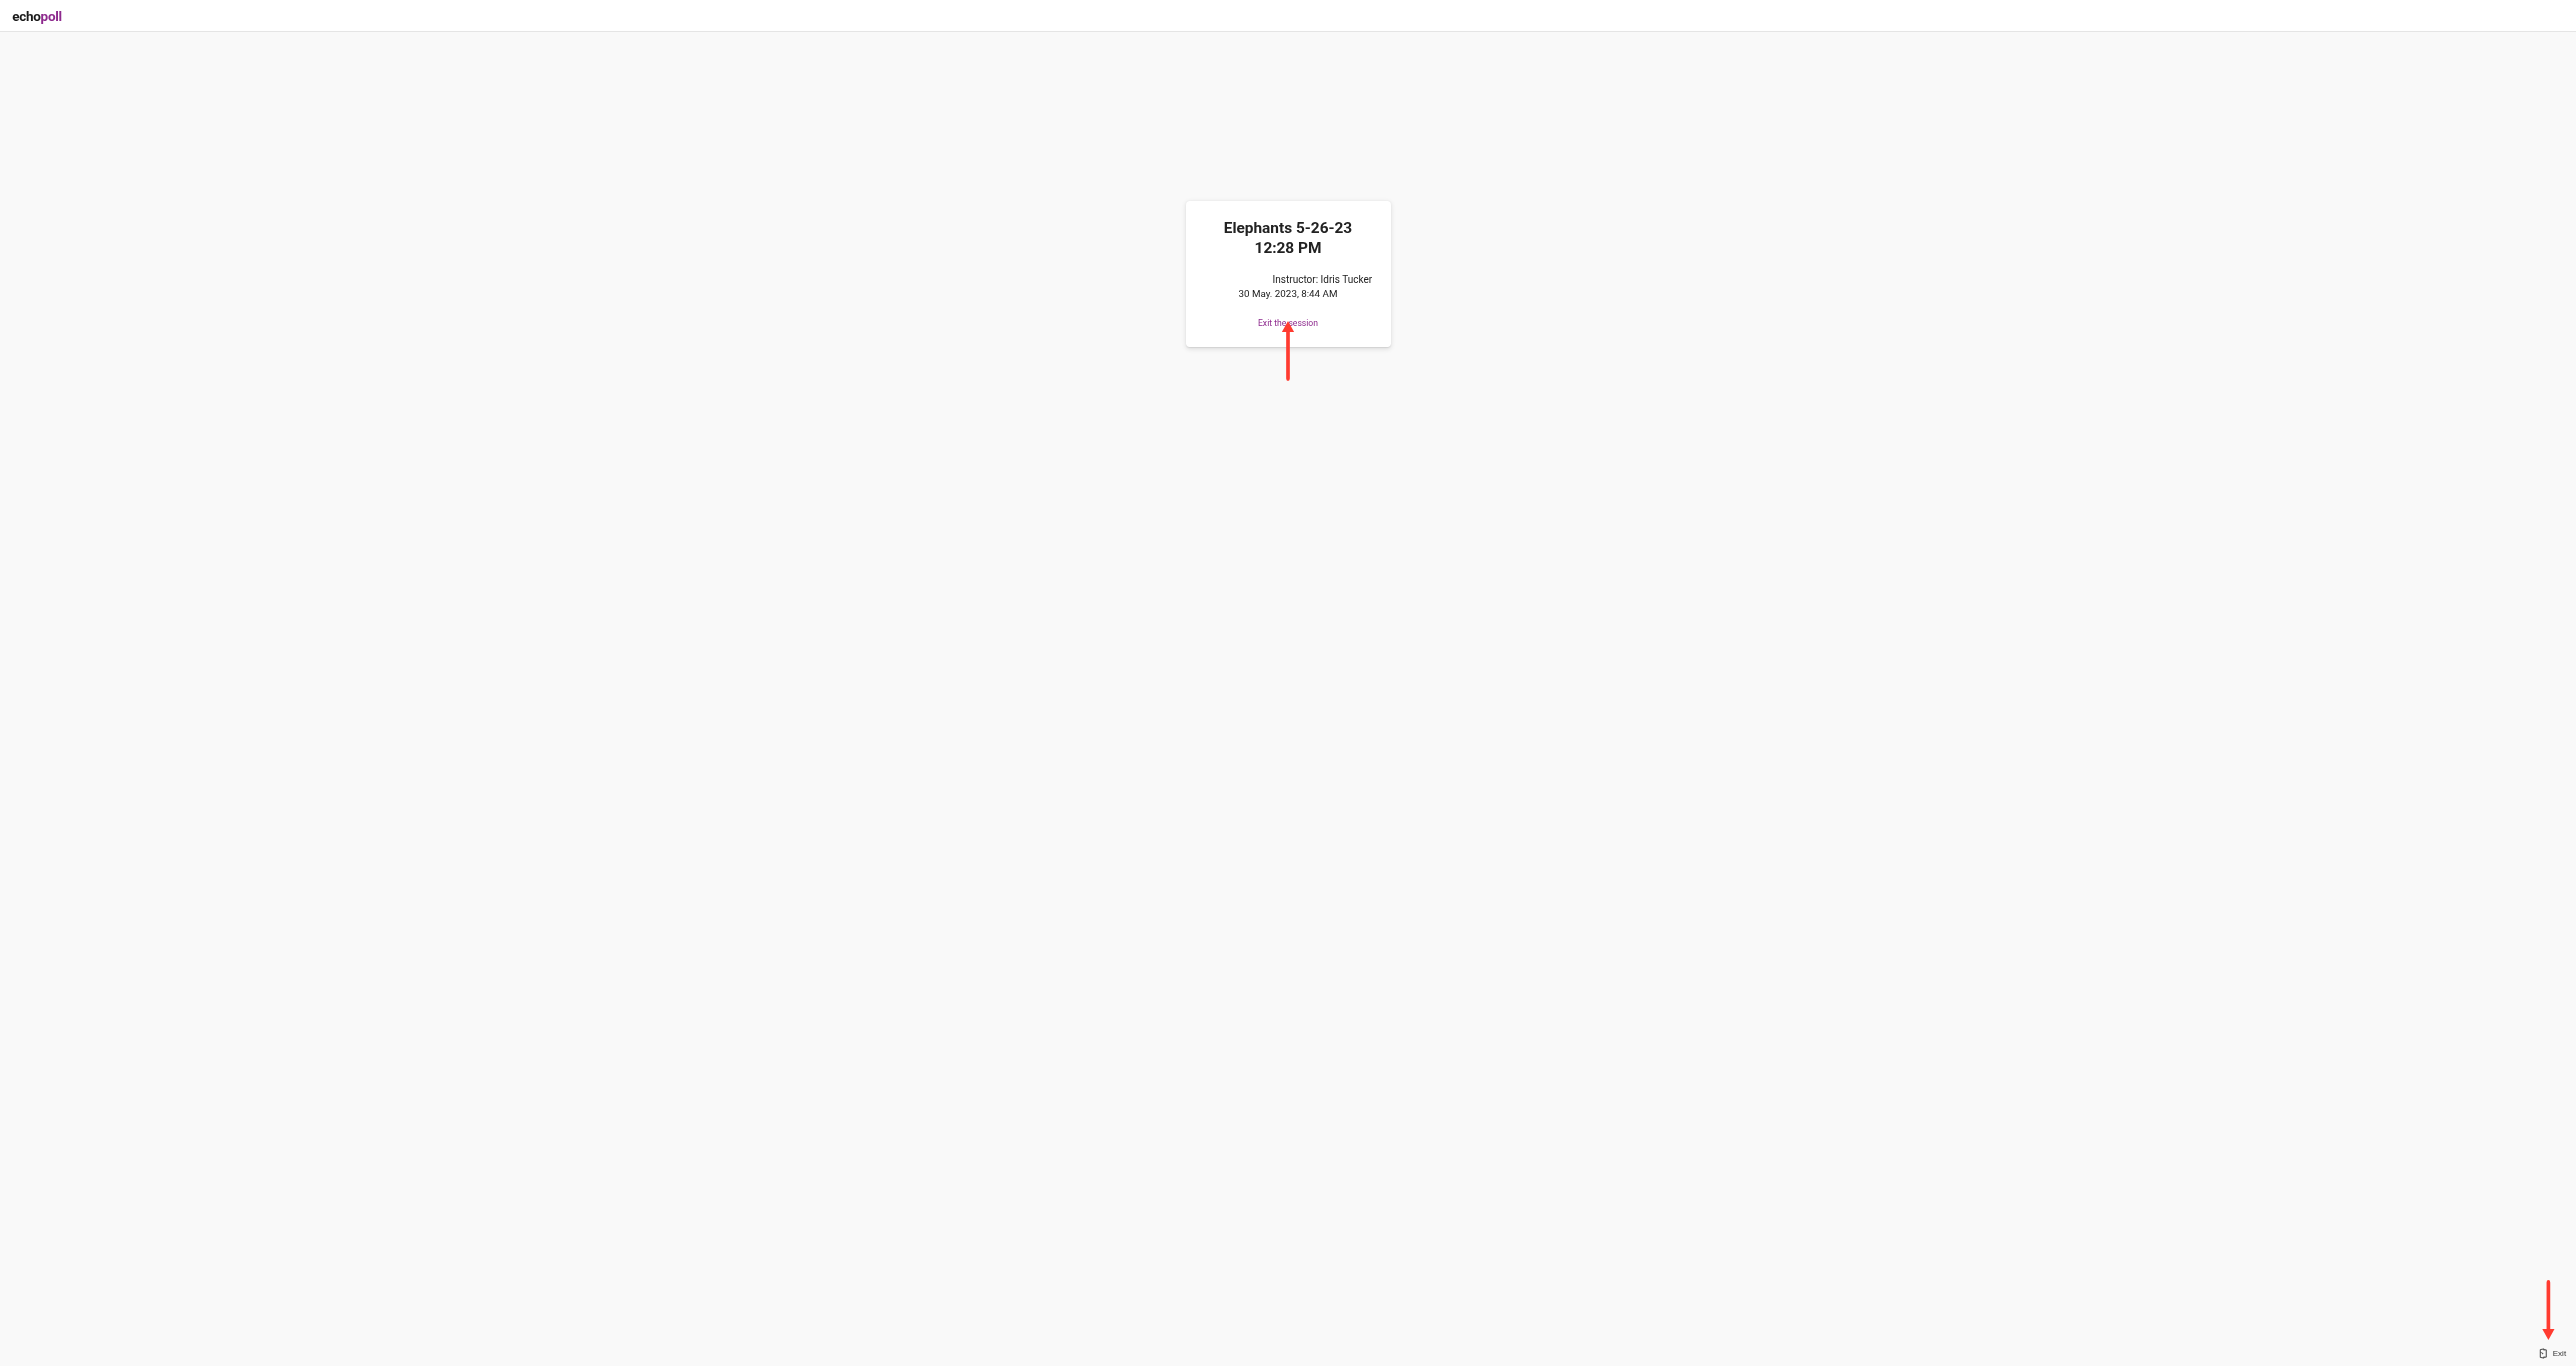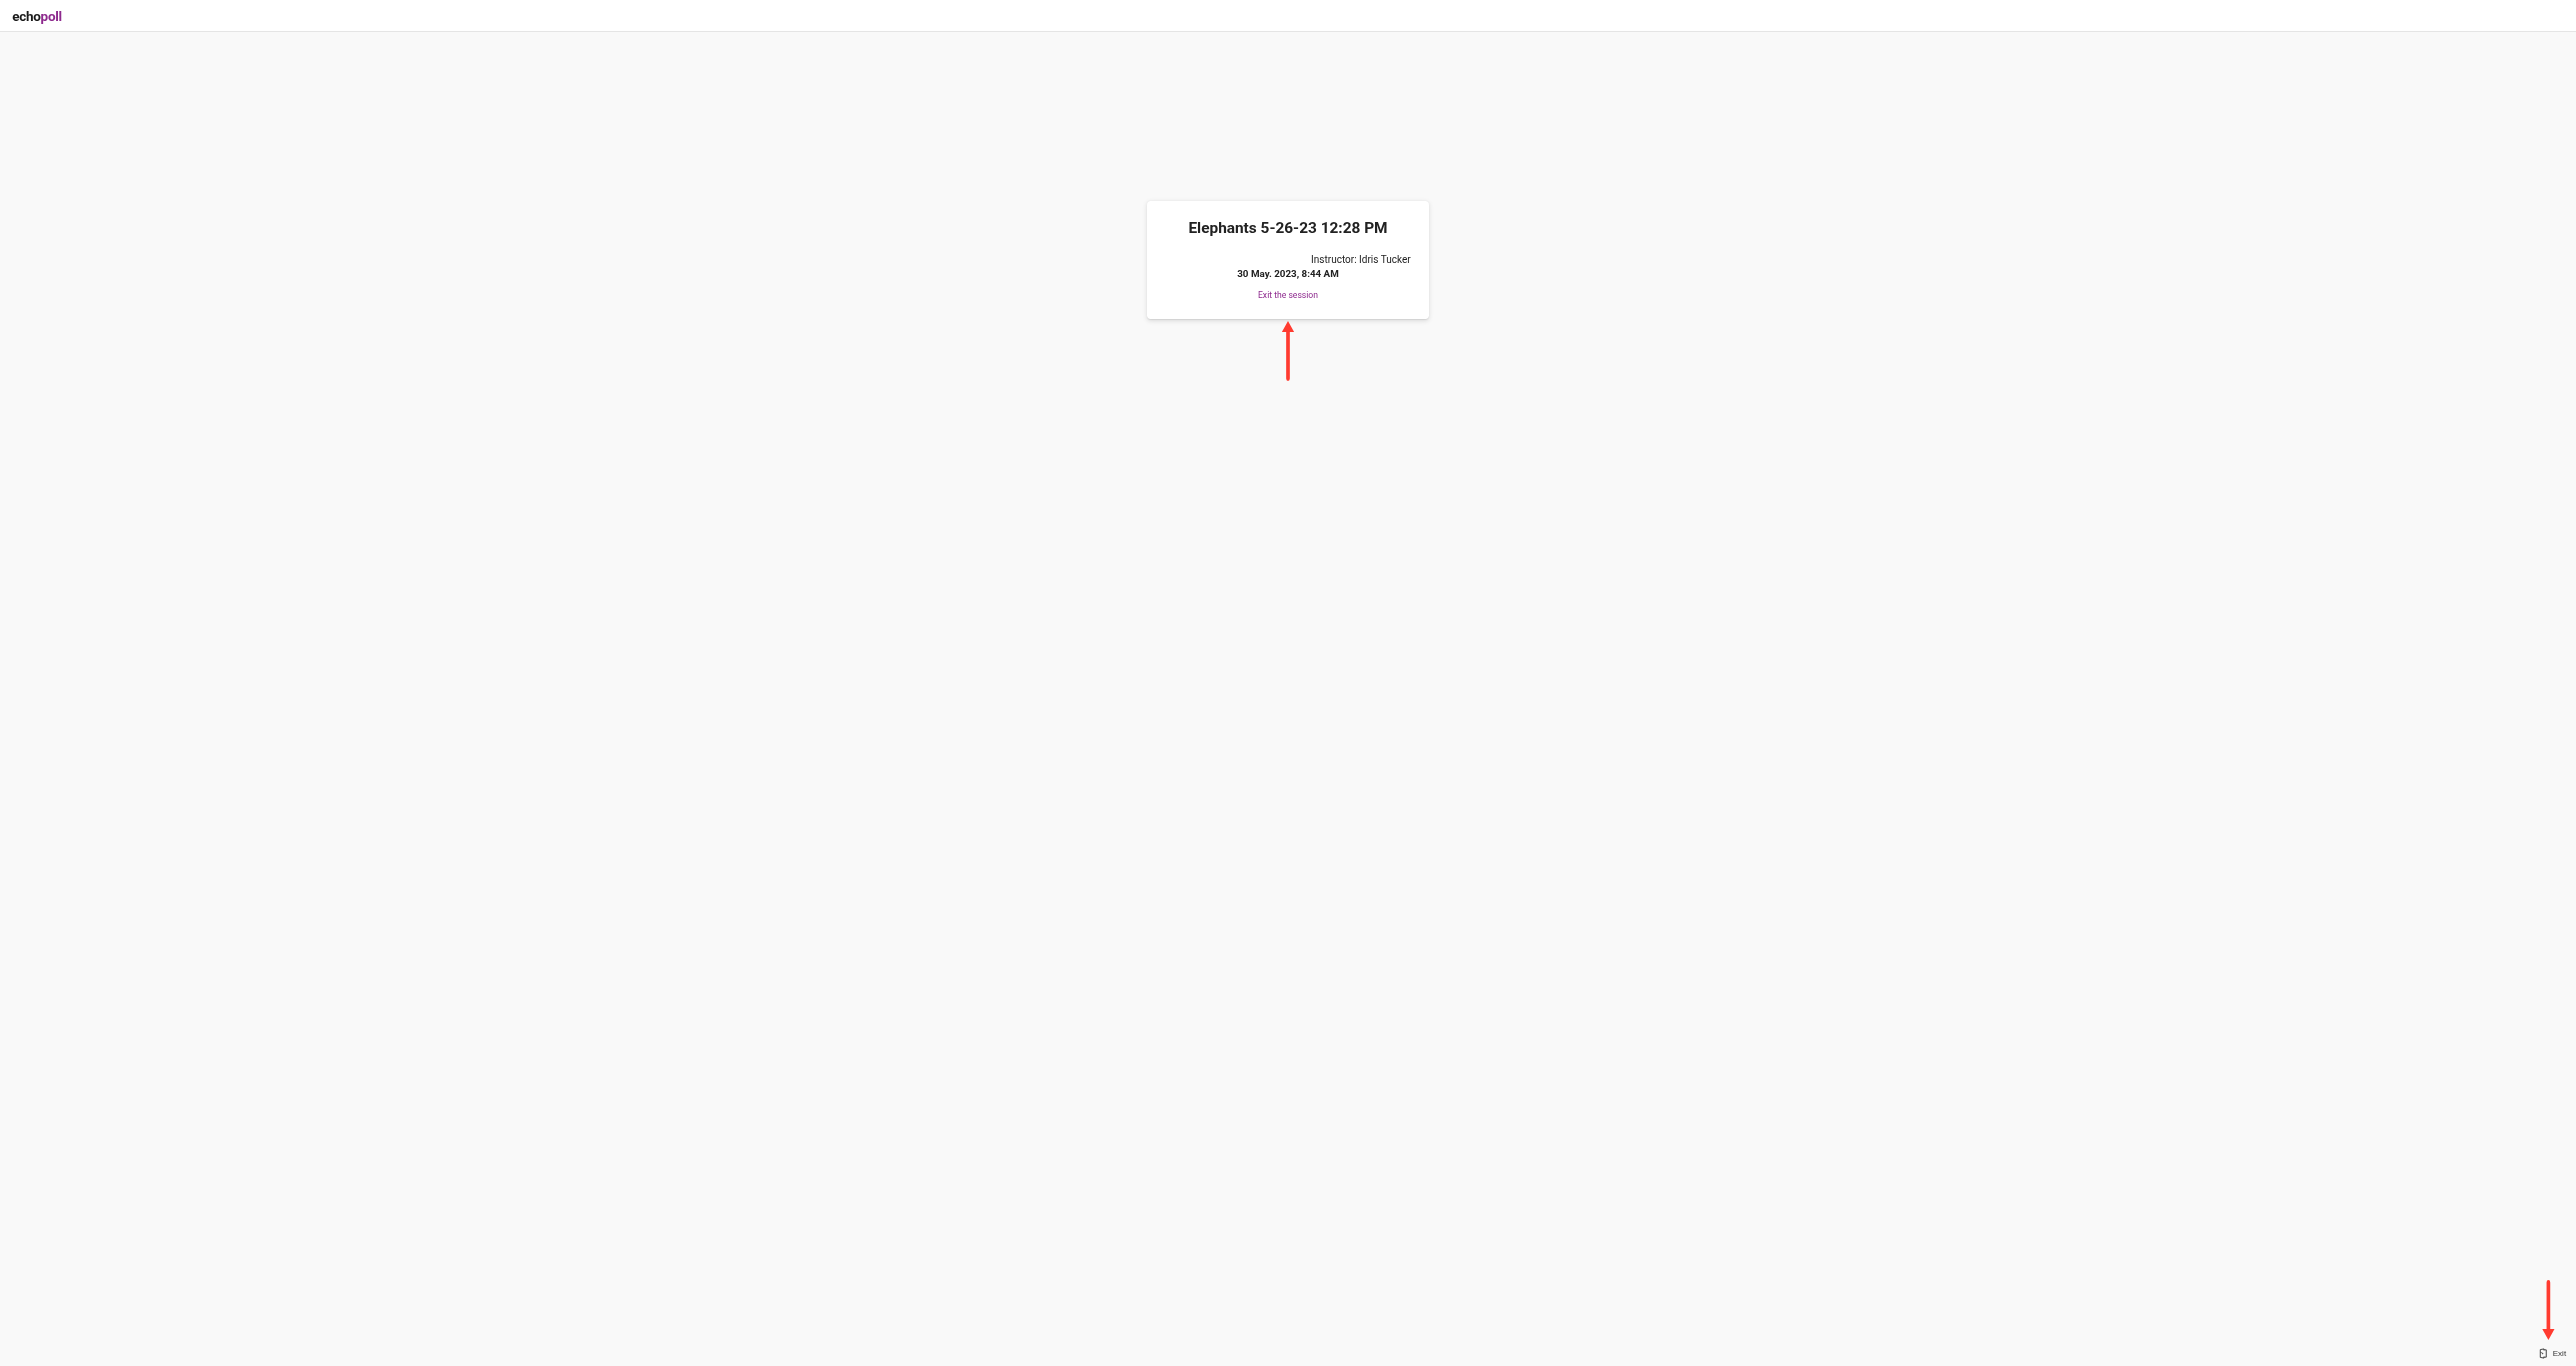--- a/index.html
+++ b/index.html
@@ -36,44 +36,44 @@
     .main {
       display: flex;
       justify-content: center;
       padding-top: 169px;
       position: relative;
     }
     .session-card {
       background: #ffffff;
       border-radius: 3.7px;
       box-shadow: 0 1.2px 4.9px rgba(0,0,0,0.12), 0 0.6px 1.2px rgba(0,0,0,0.08);
-      width: 282px;
+      width: 205px;
       padding: 17px 18.4px 18.4px 18.4px;
       text-align: center;
     }
     .session-title {
       font-size: 15.4px;
       font-weight: 700;
       color: #222;
       margin-bottom: 13.5px;
       line-height: 1.3;
     }
     .session-instructor {
       font-size: 10px;
       font-weight: 400;
       color: #222;
       line-height: 1.5;
       text-align: right;
     }
     .session-date {
       font-size: 9.8px;
-      font-weight: 700;
+      font-weight: 400;
       color: #222;
       line-height: 1.5;
-      margin-bottom: 8px;
+      margin-bottom: 16px;
     }
     .leave-link {
       font-size: 8.6px;
       color: #8e2a8e;
       text-decoration: none;
       cursor: pointer;
       font-weight: 400;
     }
     .exit-btn {
       position: fixed;

